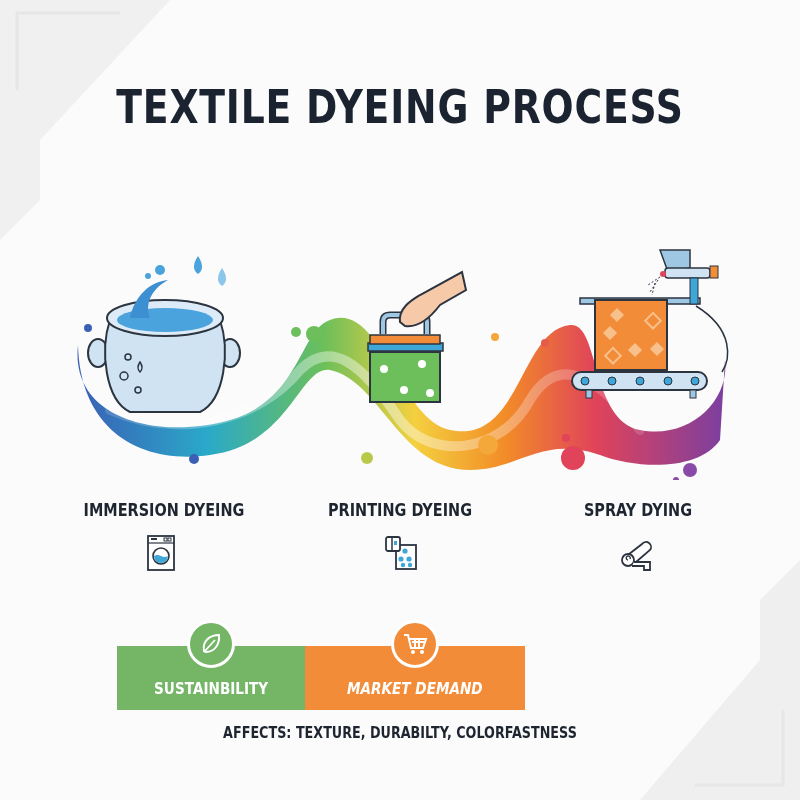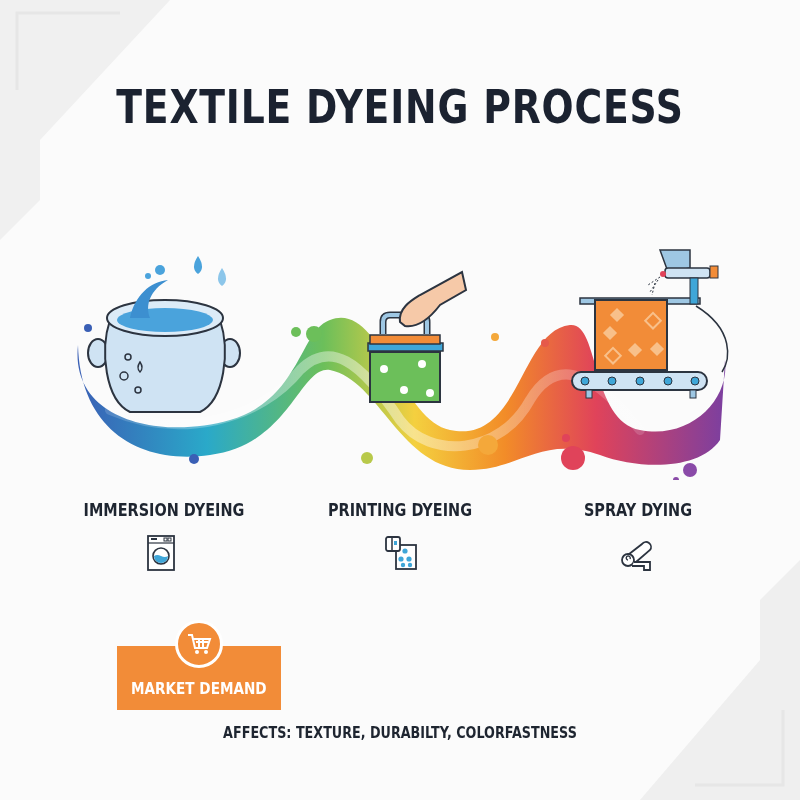--- a/index.html
+++ b/index.html
@@ -168,21 +168,30 @@
 </svg>
 
 <svg class="method-icon" style="left:616px;" viewBox="0 0 40 42">
   <path d="M8,26 L26,12 a5,5 0 0 1 8,6 L20,30" fill="#fff" stroke="#2c3440" stroke-width="1.8"></path>
   <circle cx="12" cy="28" r="6" fill="#fff" stroke="#2c3440" stroke-width="1.8"></circle>
   <path d="M12,28 a2,2 0 1 1 2,-1" fill="none" stroke="#2c3440" stroke-width="1.4"></path>
   <path d="M18,30 L34,30 L34,38 L28,38 L28,34 L16,34" fill="#fff" stroke="#2c3440" stroke-width="1.8"></path>
 </svg>
 
 <div class="bar">
-  <div class="seg" style="width:164px;background:#f28c38;">
+  <div class="seg" style="width:188px;background:#74b566;">
+    <div class="seg-badge" style="background:#74b566;">
+      <svg width="26" height="26" viewBox="0 0 26 26">
+        <path d="M6,20 C4,10 12,4 21,4 C22,14 16,21 8,21 Z" fill="none" stroke="#fff" stroke-width="2"></path>
+        <path d="M6,21 L17,9" stroke="#fff" stroke-width="1.8"></path>
+      </svg>
+    </div>
+    <span class="seg-label">SUSTAINBILITY</span>
+  </div>
+  <div class="seg" style="width:220px;background:#f28c38;font-style:italic;">
     <div class="seg-badge" style="background:#f28c38;">
       <svg width="28" height="28" viewBox="0 0 28 28">
         <g stroke="#fff" stroke-width="2" fill="none">
           <path d="M3,5 h4 l3,13 h12 l3,-9 H8"></path>
           <path d="M11,12 h12 M14,9 v9 M18,9 v9"></path>
         </g>
         <circle cx="12" cy="22" r="2" fill="#fff"></circle>
         <circle cx="21" cy="22" r="2" fill="#fff"></circle>
       </svg>
     </div>

